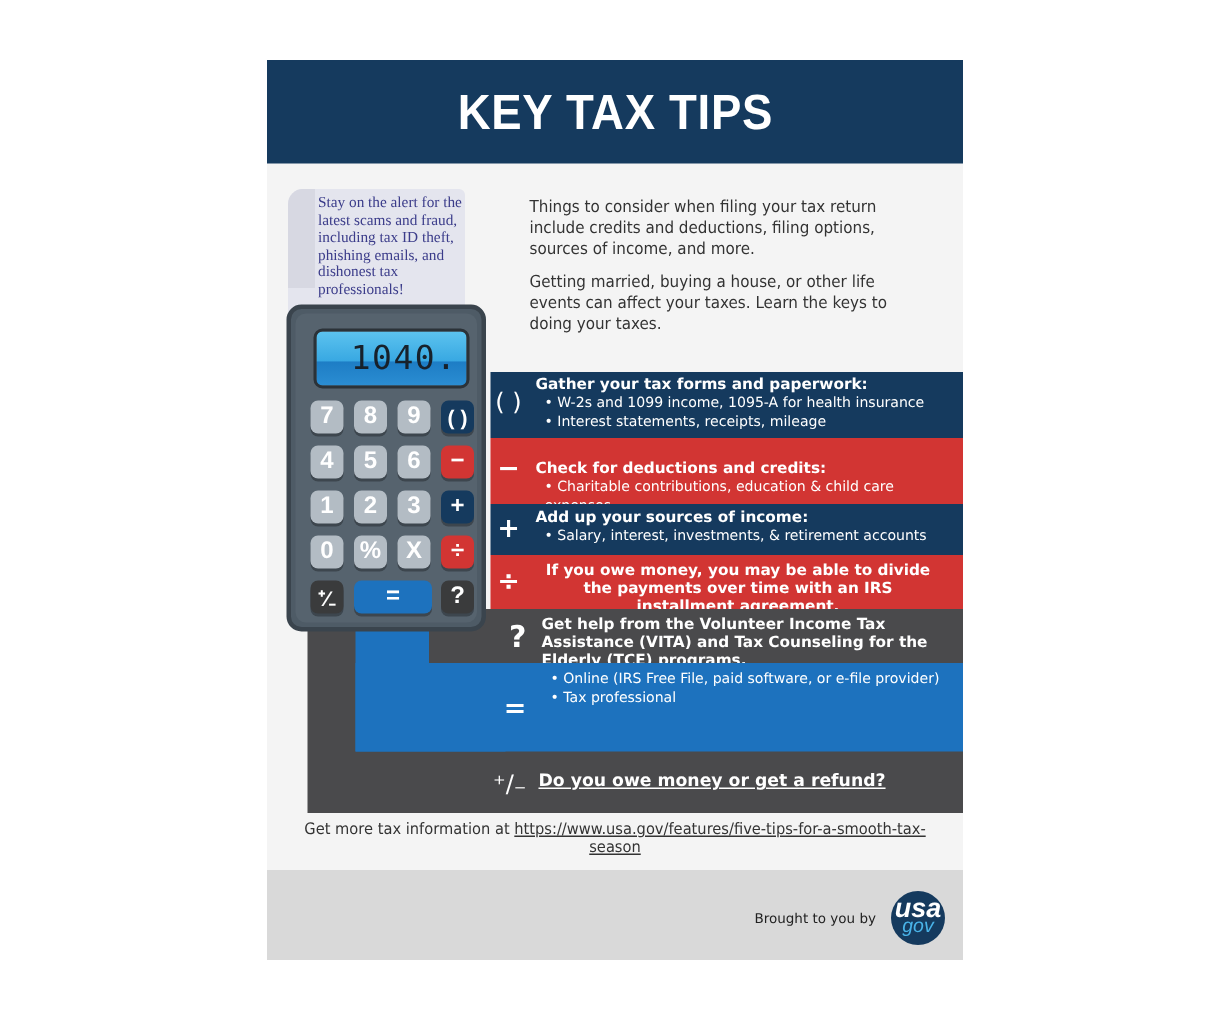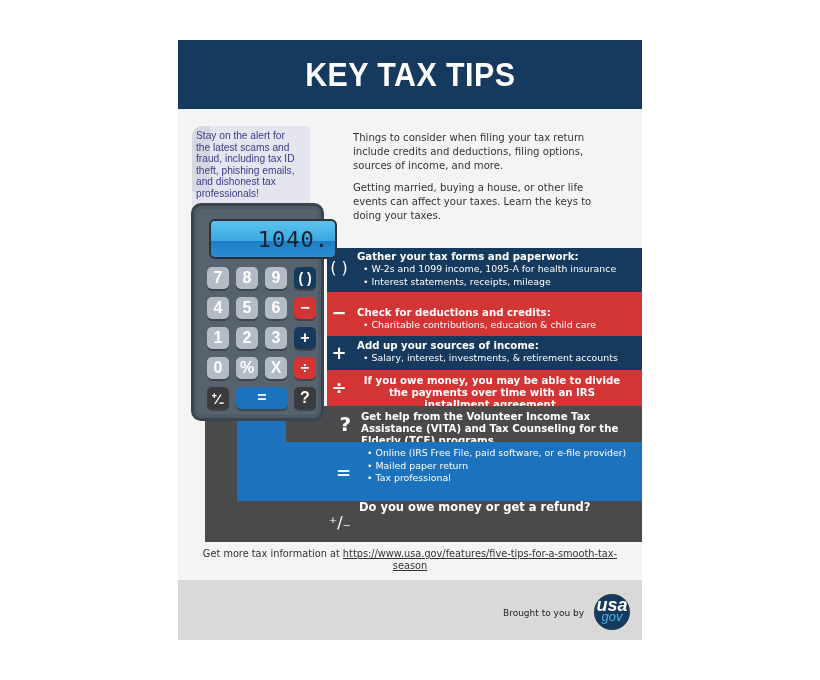--- a/index.html
+++ b/index.html
@@ -2,39 +2,39 @@
 <html><head>
 <meta charset="utf-8">
 <style>
   html,body{margin:0;padding:0;}
   body{width:820px;height:680px;background:#ffffff;position:relative;overflow:hidden;font-family:"DejaVu Sans",sans-serif;}
   .poster{position:absolute;left:178px;top:40px;width:464px;height:600px;background:#f4f4f4;}
   .title-bar{position:absolute;left:0;top:0;width:464px;height:69px;background:#153a5e;display:flex;align-items:center;justify-content:center;}
   .title-bar h1{margin:0;color:#fff;font-family:"Liberation Sans",sans-serif;font-weight:bold;font-size:33px;letter-spacing:0.5px;transform:scaleX(0.92);}
   .receipt{position:absolute;left:14px;top:86px;width:118px;height:90px;background:#e4e5ee;border-radius:10px 4px 0 0;}
   .receipt-curl{position:absolute;left:14px;top:86px;width:18px;height:66px;background:#d7d8e2;border-radius:10px 0 0 0;}
-  .receipt-text{position:absolute;left:18px;top:90px;width:100px;font-family:Liberation Sans, sans-serif;font-size:10.2px;line-height:11.5px;color:#3b3c8a;}
+  .receipt-text{position:absolute;left:34px;top:90px;width:100px;font-family:Liberation Serif, serif;font-size:10.2px;line-height:11.5px;color:#3b3c8a;}
   .intro{position:absolute;left:175px;top:91px;width:265px;font-size:11px;line-height:14px;color:#333;transform:scaleX(0.92);transform-origin:left top;}
   .intro p{margin:0 0 8px 0;width:290px;}
   .bg-dark{position:absolute;left:27px;top:376px;width:437px;height:126px;background:#4a4a4c;}
   .bg-blue-left{position:absolute;left:59px;top:376px;width:100px;height:85px;background:#1d72be;}
   .row{position:absolute;left:149px;width:315px;display:flex;align-items:flex-start;color:#fff;font-size:10px;}
   .row .sym{width:24px;text-align:center;font-weight:bold;flex-shrink:0;}
   .row .body{padding-left:6px;}
   .row .head{font-weight:bold;font-size:10.2px;line-height:12px;}
   .row ul{margin:0;padding:0;list-style:none;}
   .row li{font-size:9.4px;line-height:12.5px;padding-left:6px;}
   .row li::before{content:"• ";}
   .navy{background:#153a5e;}
   .red{background:#d23533;}
   .gray{background:#4a4a4c;}
   .blue{background:#1d72be;}
   .calc{position:absolute;left:13px;top:163px;width:133px;height:218px;background:#4e5b66;border-radius:10px;border:3px solid #3a444d;box-sizing:border-box;}
   .calc-inner{position:absolute;left:3px;top:3px;right:3px;bottom:3px;background:#56636e;border-radius:7px;}
-  .display{position:absolute;left:12px;top:10px;width:128px;height:40px;background:linear-gradient(#5cc3ef 0%,#38a8e2 55%,#1d7dc5 56%,#2b8dd2 100%);border-radius:6px;border:2px solid #2b3238;box-sizing:border-box;display:flex;align-items:center;justify-content:flex-end;padding-right:6px;}
+  .display{position:absolute;left:12px;top:10px;width:104px;height:40px;background:linear-gradient(#5cc3ef 0%,#38a8e2 55%,#1d7dc5 56%,#2b8dd2 100%);border-radius:6px;border:2px solid #2b3238;box-sizing:border-box;display:flex;align-items:center;justify-content:flex-end;padding-right:6px;}
   .display span{font-family:"DejaVu Sans Mono",monospace;font-size:22px;color:#17212b;letter-spacing:1px;}
   .key{position:absolute;width:22px;height:22px;border-radius:5px;background:#b3bcc4;color:#fff;font-family:"Liberation Sans",sans-serif;font-weight:bold;font-size:16px;display:flex;align-items:center;justify-content:center;box-shadow:0 2px 0 #3d464e;}
   .key.navy-k{background:#153a5e;}
   .key.red-k{background:#d23533;}
   .key.dark-k{background:#3a3b3c;}
   .key.blue-k{background:#1d72be;width:52px;}
   .footer-link{position:absolute;left:0;top:507px;width:464px;text-align:center;font-size:10.5px;color:#333;transform:scaleX(0.93);}
   .footer-link a{color:#333;text-decoration:underline;}
   .bottom{position:absolute;left:0;top:540px;width:464px;height:60px;background:#d9d9d9;}
   .brought{position:absolute;right:58px;top:28px;font-size:9px;color:#222;}
@@ -101,28 +101,27 @@
     <div class="sym" style="width:65px;text-align:right;font-size:20px;padding-top:6px;padding-right:0;">?</div>
     <div class="body" style="padding-top:5px;padding-left:10px;width:270px;">
       <div class="head">Get help from the Volunteer Income Tax Assistance (VITA) and Tax Counseling for the Elderly (TCE) programs.</div>
     </div>
   </div>
   <div class="row blue" style="top:402px;height:59px;left:59px;width:405px;">
     <div class="sym" style="width:114px;text-align:right;font-size:18px;padding-top:20px;">=</div>
     <div class="body" style="padding-top:5px;padding-left:10px;">
       <ul>
           <li>Online (IRS Free File, paid software, or e-file provider)</li>
-          <li>Mailed paper return</li>
           <li>Tax professional</li>
         </ul>
     </div>
   </div>
   <div class="row" style="top:461px;height:41px;left:27px;width:437px;">
     <div class="sym" style="width:146px;text-align:right;font-size:16px;padding-top:12px;font-weight:normal;">⁺∕₋</div>
-    <div class="body" style="padding-top:0;padding-left:8px;">
+    <div class="body" style="padding-top:13px;padding-left:8px;text-decoration:underline;">
       <div class="head" style="font-size:11.5px;">Do you owe money or get a refund?</div>
     </div>
   </div>
 
   <div class="calc">
     <div class="calc-inner">
       <div class="display">
           <span>1040.</span>
         </div>
       <div class="key" style="left:10px;top:58px;">7</div>

